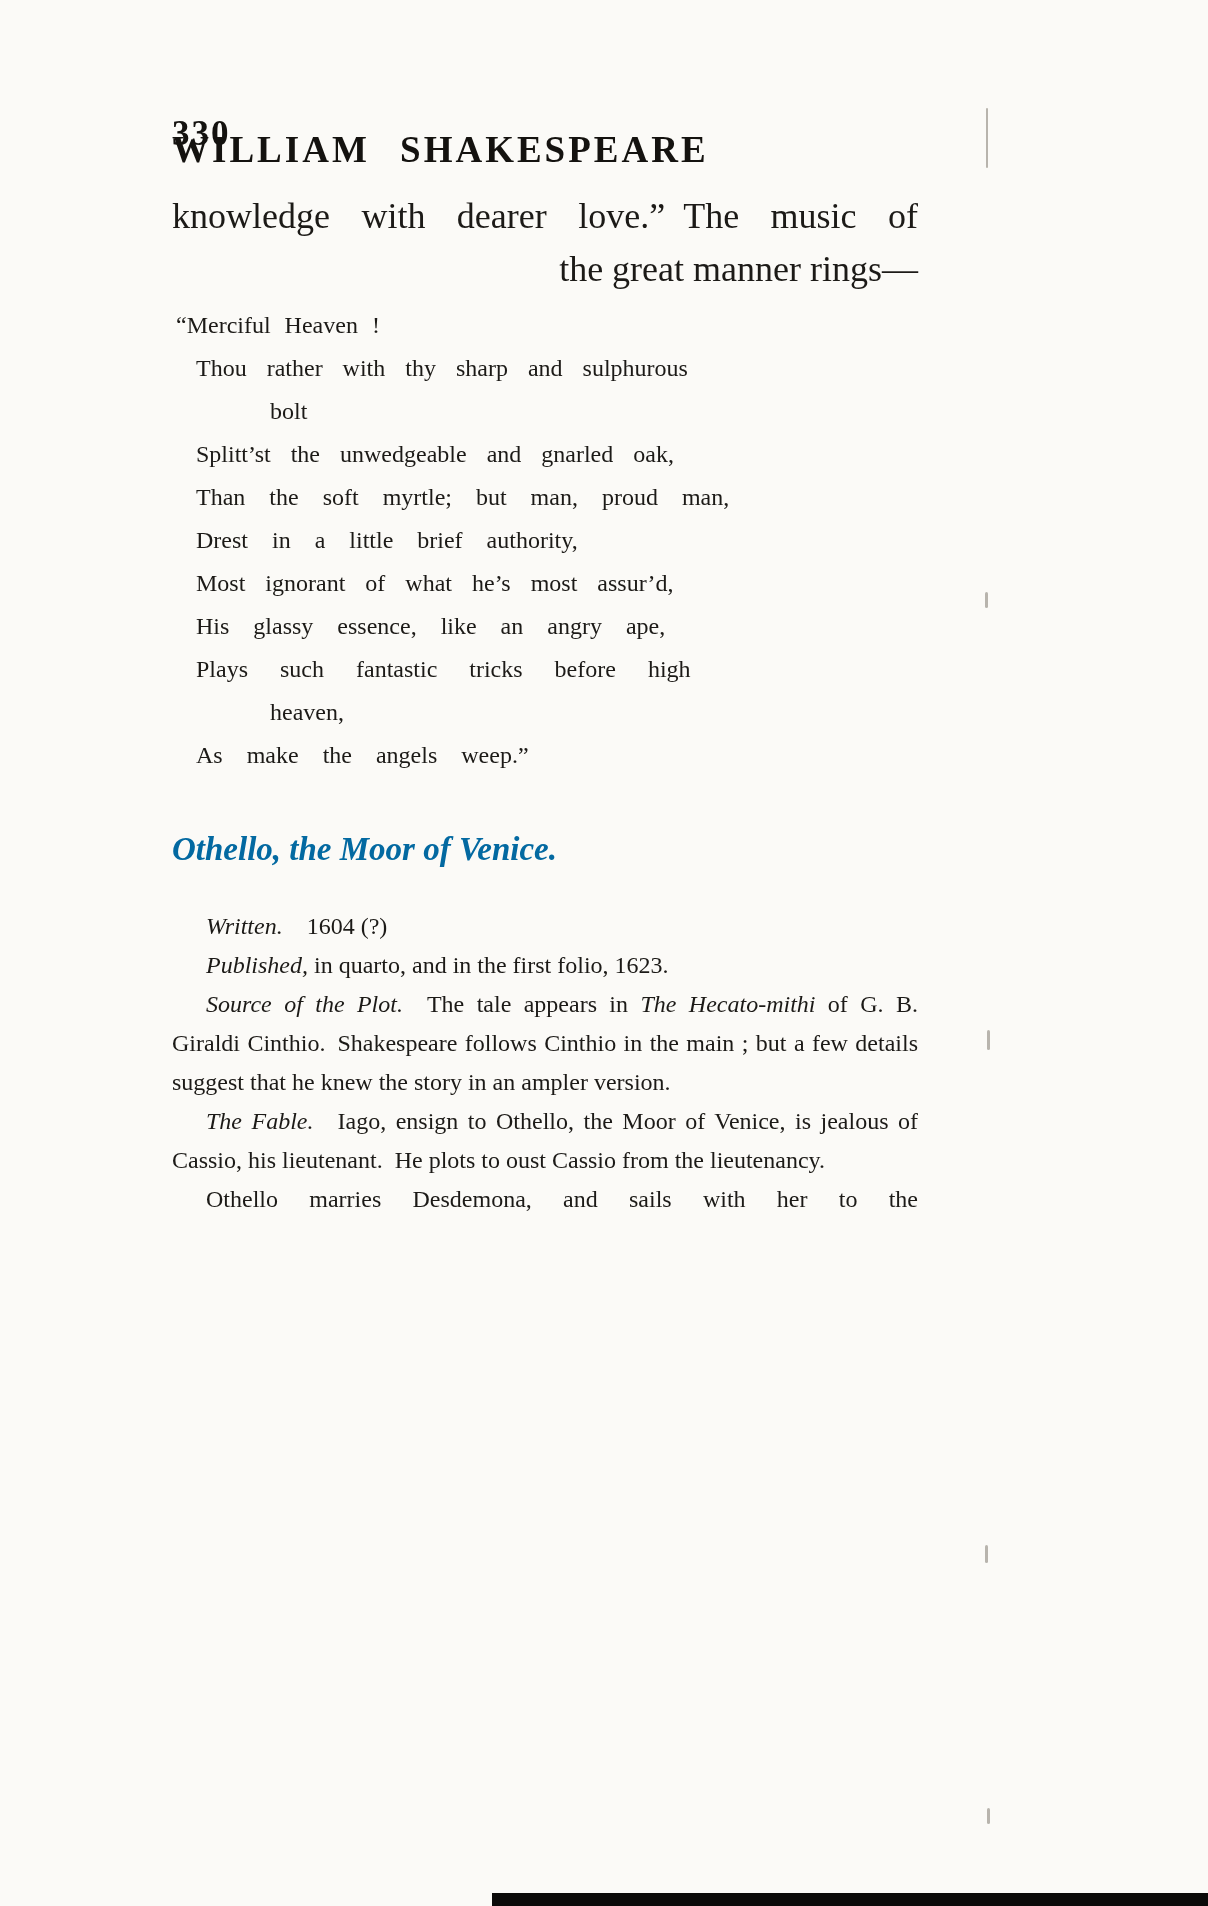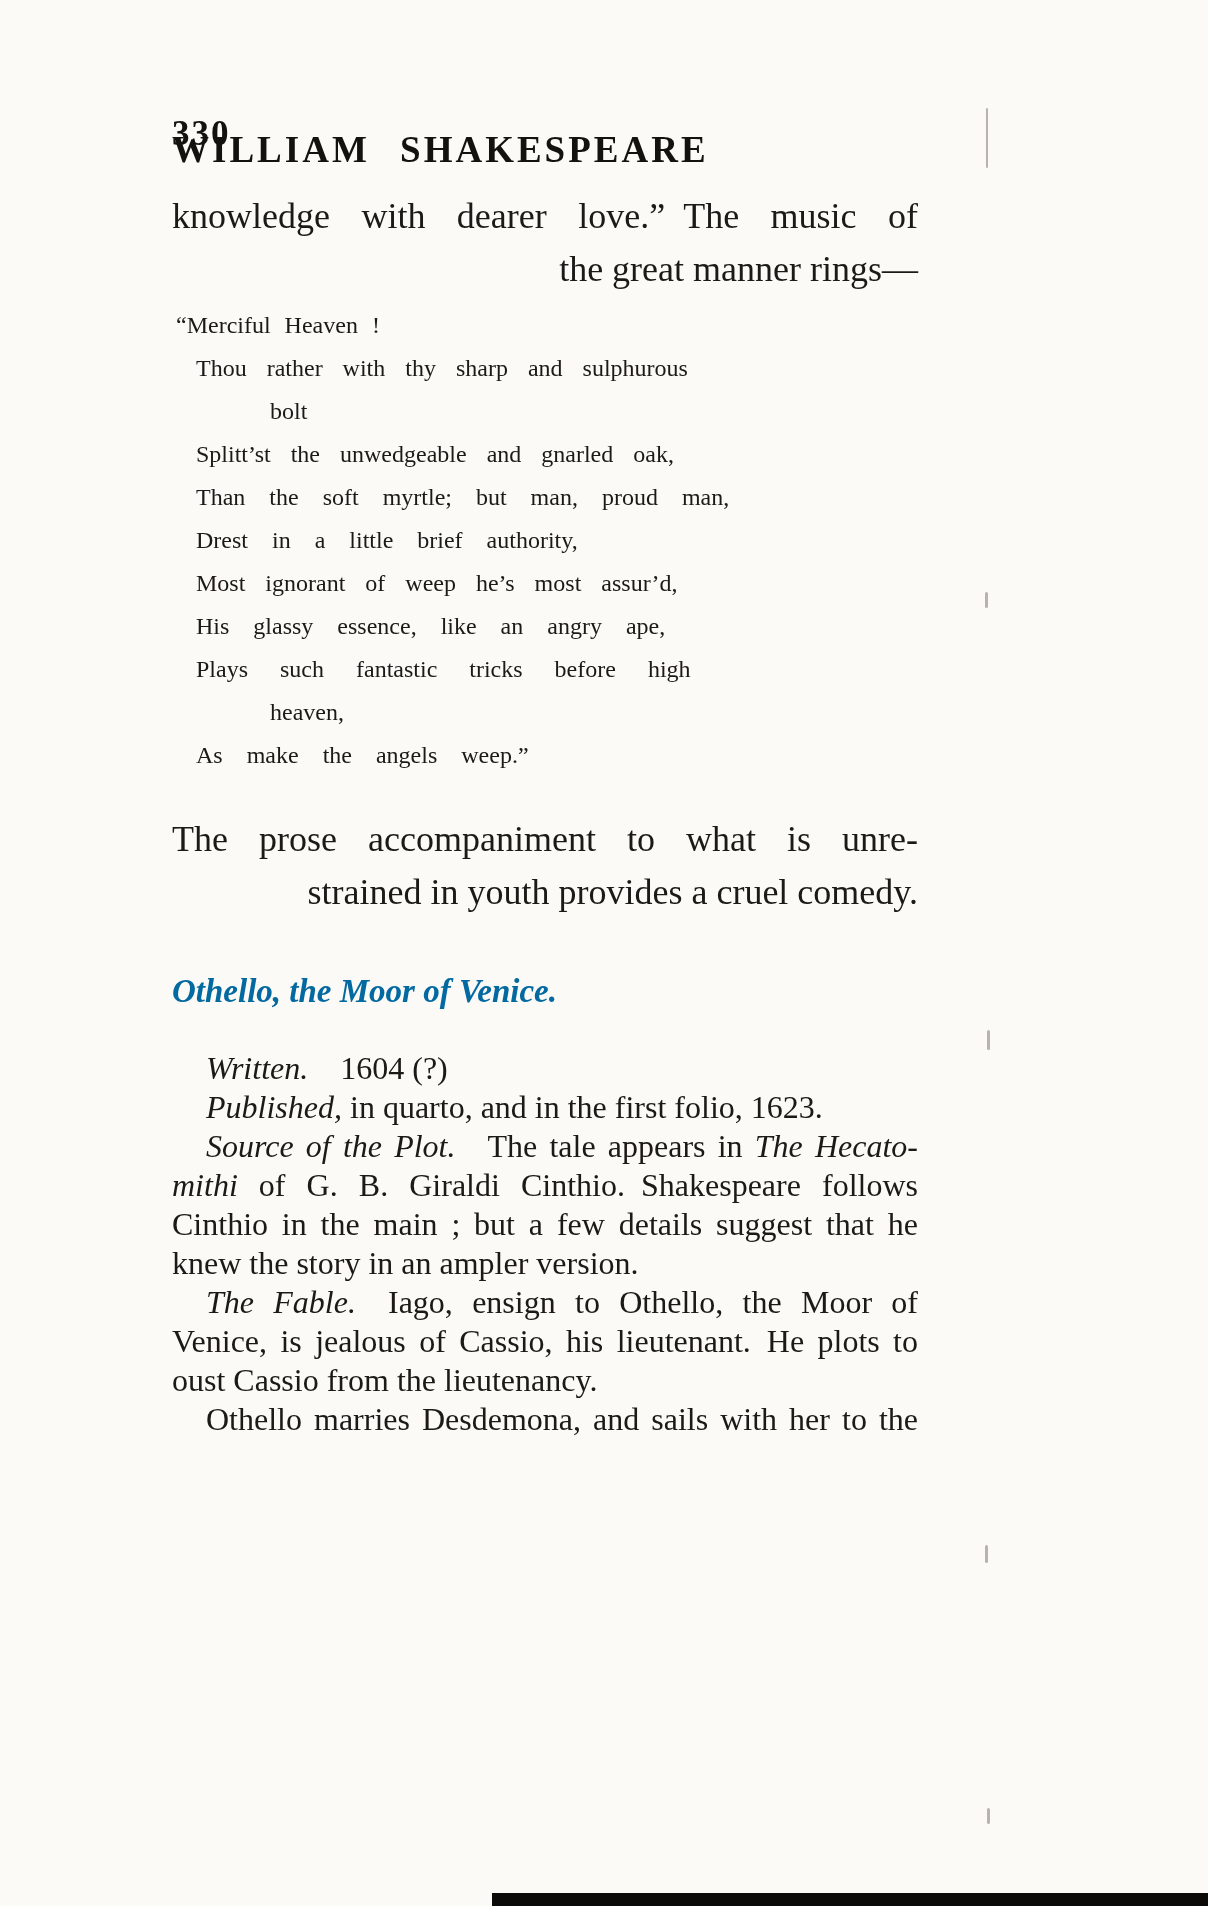--- a/index.html
+++ b/index.html
@@ -45,21 +45,21 @@
   .ws-c { word-spacing: 26px; }
   .para2 { margin-top: 36px; }
   .section-heading {
     margin-top: 50px;
     font-style: italic;
     font-weight: bold;
     font-size: 33px;
     line-height: 44px;
     color: #0369a1;
   }
-  .notes { margin-top: 36px; font-size: 32px; line-height: 39px; }
+  .notes { margin-top: 36px; font-size: 24px; line-height: 39px; }
   .note-para { text-align: justify; text-indent: 34px; }
   .note-para.just-last { text-align: justify; text-align-last: justify; }
   .note-label { font-style: italic; }
   .work-title { font-style: italic; }
   .bottom-bar {
     position: absolute;
     left: 492px; bottom: 0;
     width: 716px; height: 13px;
     background: #0b0a09;
   }
@@ -86,31 +86,27 @@
       <div class="line">the great manner rings—</div>
     </div>
 
     <div class="poem">
       <div class="poem-line first">“Merciful Heaven !</div>
       <div class="poem-line ws-a">Thou rather with thy sharp and sulphurous</div>
       <div class="poem-line indent">bolt</div>
       <div class="poem-line ws-a">Splitt’st the unwedgeable and gnarled oak,</div>
       <div class="poem-line ws-b">Than the soft myrtle; but man, proud man,</div>
       <div class="poem-line ws-b">Drest in a little brief authority,</div>
-      <div class="poem-line ws-a">Most ignorant of weep he’s most assur’d,</div>
+      <div class="poem-line ws-a">Most ignorant of what he’s most assur’d,</div>
       <div class="poem-line ws-b">His glassy essence, like an angry ape,</div>
       <div class="poem-line ws-c">Plays such fantastic tricks before high</div>
       <div class="poem-line indent">heaven,</div>
       <div class="poem-line ws-b">As make the angels weep.”</div>
     </div>
 
-    <div class="para para2">
-      <div class="line just">The prose accompaniment to what is unre-</div>
-      <div class="line">strained in youth provides a cruel comedy.</div>
-    </div>
 
     <div class="section-heading">Othello, the Moor of Venice.</div>
 
     <div class="notes">
       <p class="note-para">
         <span class="note-label">Written.</span><span> 1604 (?)</span>
       </p>
       <p class="note-para">
         <span class="note-label">Published,</span><span> in quarto, and in the first folio, 1623.</span>
       </p>

